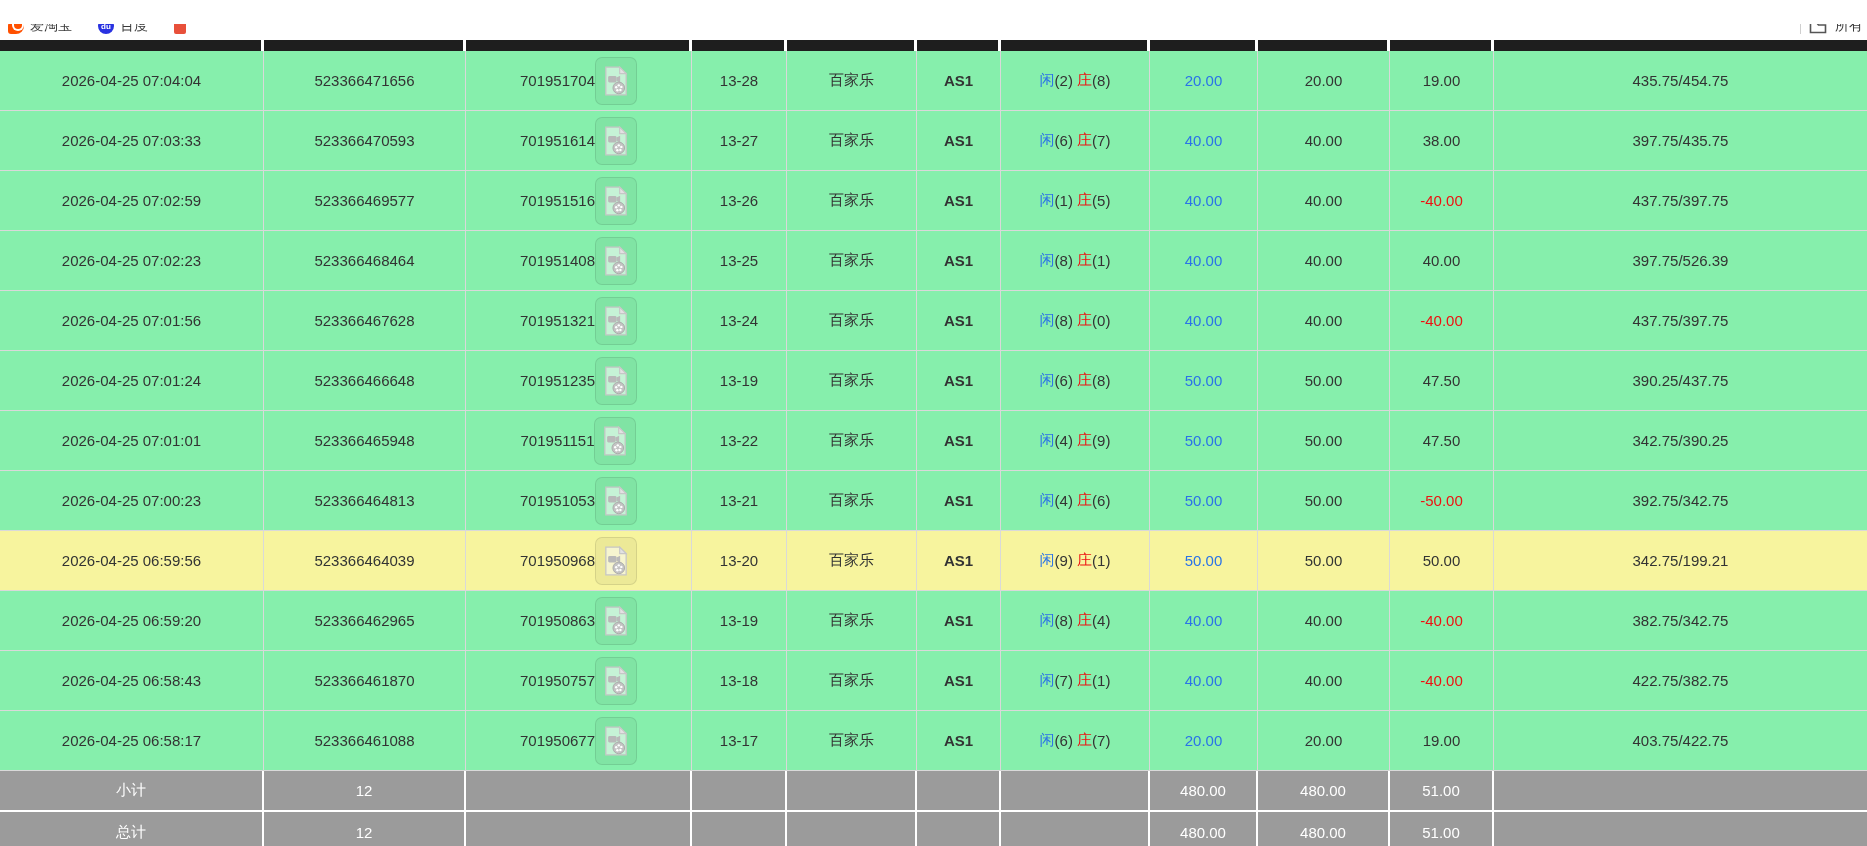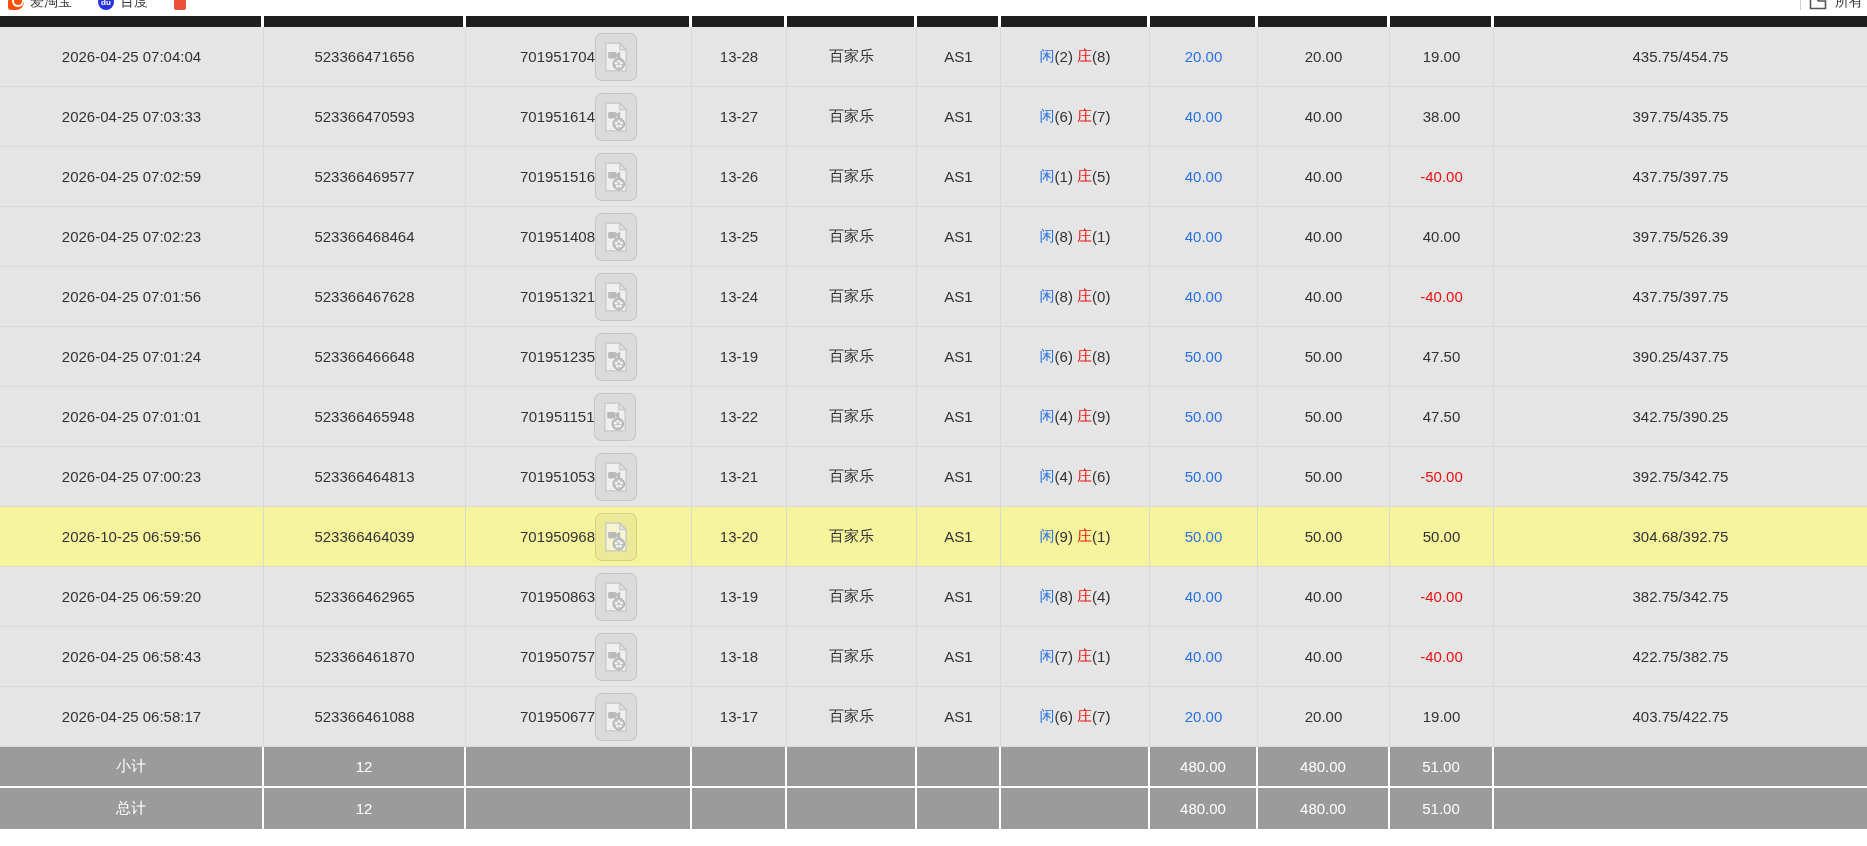--- a/index.html
+++ b/index.html
@@ -1,38 +1,38 @@
 <!DOCTYPE html>
 <html><head>
 <meta charset="utf-8">
 <style>
   html,body{margin:0;padding:0;background:#fff;}
   body{width:1867px;height:846px;overflow:hidden;font-family:"Liberation Sans",sans-serif;color:#333;}
 
   
-  .bm-strip{height:13px;overflow:hidden;background:#fff;}
+  .bm-strip{height:13px;overflow:hidden;background:#fff;margin-top:24px;}
   .bm-row{height:26px;display:flex;align-items:center;transform:translateY(-11px);padding:0 4px 0 8px;font-size:14px;color:#3a3a3a;}
   .bm-item{display:flex;align-items:center;gap:6px;margin-right:26px;cursor:pointer;}
   .fav-taobao{width:16px;height:16px;border-radius:8px 8px 8px 3px;background:#ff5000;display:inline-block;position:relative;}
   .fav-taobao::after{content:"";position:absolute;left:4px;top:6px;width:8px;height:5px;border:2px solid #fff;border-top:none;border-radius:0 0 6px 6px;}
   .fav-baidu{width:16px;height:16px;border-radius:8px;background:#2932e1;color:#fff;font-size:8px;font-weight:bold;display:inline-flex;align-items:center;justify-content:center;}
   .fav-partial{width:12px;height:15px;border-radius:2px;background:#e8503a;display:inline-block;}
   .bm-right{margin-left:auto;display:flex;align-items:center;gap:8px;}
   .bm-sep{width:1px;height:16px;background:#cfcfcf;}
 
   
   .tbl{width:1867px;margin-top:3px;}
   .hrow{display:flex;height:11px;}
   .hcell{background:#1e1e1e;height:11px;box-sizing:border-box;border-right:3px solid #fff;}
   .hcell:last-child{border-right:none;}
-  .row{display:flex;height:60px;box-sizing:border-box;border-bottom:1px solid #d9d9d9;background:#e5e5e5;}
+  .row{display:flex;height:60px;box-sizing:border-box;border-bottom:1px solid #d9d9d9;background:#86efac;}
   .cell{box-sizing:border-box;border-right:1px solid #d9d9d9;display:flex;align-items:center;justify-content:center;font-size:15px;text-align:center;white-space:nowrap;}
   .cell:last-child{border-right:none;}
   .c0{width:264px;} .c1{width:202px;text-align:center;} .c2{width:226px;} .c3{width:95px;} .c4{width:130px;}
-  .c5{width:84px;} .c6{width:149px;} .c7{width:108px;} .c8{width:132px;} .c9{width:104px;text-align:right;} .c10{width:373px;}
+  .c5{width:84px;font-weight:bold;} .c6{width:149px;} .c7{width:108px;} .c8{width:132px;} .c9{width:104px;text-align:right;} .c10{width:373px;}
   .hl .cell{background:#f7f49e;}
   .blue{color:#2b72e8;}
   .red{color:#ee1111;}
   .neg{color:#ee1111;}
   .gid{margin-right:0;}
 
   .video-btn{width:40px;height:46px;border-radius:7px;background:rgba(0,0,0,0.045);border:1px solid rgba(0,0,0,0.10);display:inline-flex;align-items:center;justify-content:center;cursor:pointer;}
 
   .srow{display:flex;height:41px;box-sizing:border-box;border-radius:7px;}
   .srow .cell{background:#9b9b9b;color:#fff;border-right:2px solid #fff;font-size:15px;}
@@ -356,21 +356,21 @@
           <span class="red">庄</span>
           <span>(6)</span>
         </div>
     <div class="cell c7 blue">50.00</div>
     <div class="cell c8">50.00</div>
     <div class="cell c9 neg">-50.00</div>
     <div class="cell c10">392.75/342.75</div>
   </div>
 
   <div class="row hl">
-    <div class="cell c0">2026-10-25 06:59:56</div>
+    <div class="cell c0">2026-04-25 06:59:56</div>
     <div class="cell c1">523366464039</div>
     <div class="cell c2">
       <span class="gid">701950968</span>
       <span class="video-btn">
         <svg width="24" height="30" viewBox="0 0 26 32">
           <path d="M2 1 L17 1 L24 8 L24 31 L2 31 Z" fill="rgba(255,255,255,0.55)" stroke="#c6c6c6" stroke-width="1.4"></path>
           <path d="M17 1 L17 8 L24 8 Z" fill="#e2e2e2" stroke="#c6c6c6" stroke-width="1.2"></path>
           <rect x="4.5" y="10.5" width="9" height="7" rx="1.5" fill="#b9b9b9"></rect>
           <path d="M13.5 12.2 L17.5 10.2 L17.5 17.8 L13.5 15.8 Z" fill="#b9b9b9"></path>
           <circle cx="16" cy="23.5" r="6.3" fill="#c3c3c3" stroke="#a9a9a9" stroke-width="1"></circle>
@@ -387,21 +387,21 @@
     <div class="cell c5">AS1</div>
     <div class="cell c6">
           <span class="blue">闲</span>
           <span>(9)&nbsp;</span>
           <span class="red">庄</span>
           <span>(1)</span>
         </div>
     <div class="cell c7 blue">50.00</div>
     <div class="cell c8">50.00</div>
     <div class="cell c9">50.00</div>
-    <div class="cell c10">304.68/392.75</div>
+    <div class="cell c10">342.75/199.21</div>
   </div>
 
   <div class="row">
     <div class="cell c0">2026-04-25 06:59:20</div>
     <div class="cell c1">523366462965</div>
     <div class="cell c2">
       <span class="gid">701950863</span>
       <span class="video-btn">
         <svg width="24" height="30" viewBox="0 0 26 32">
           <path d="M2 1 L17 1 L24 8 L24 31 L2 31 Z" fill="rgba(255,255,255,0.55)" stroke="#c6c6c6" stroke-width="1.4"></path>

